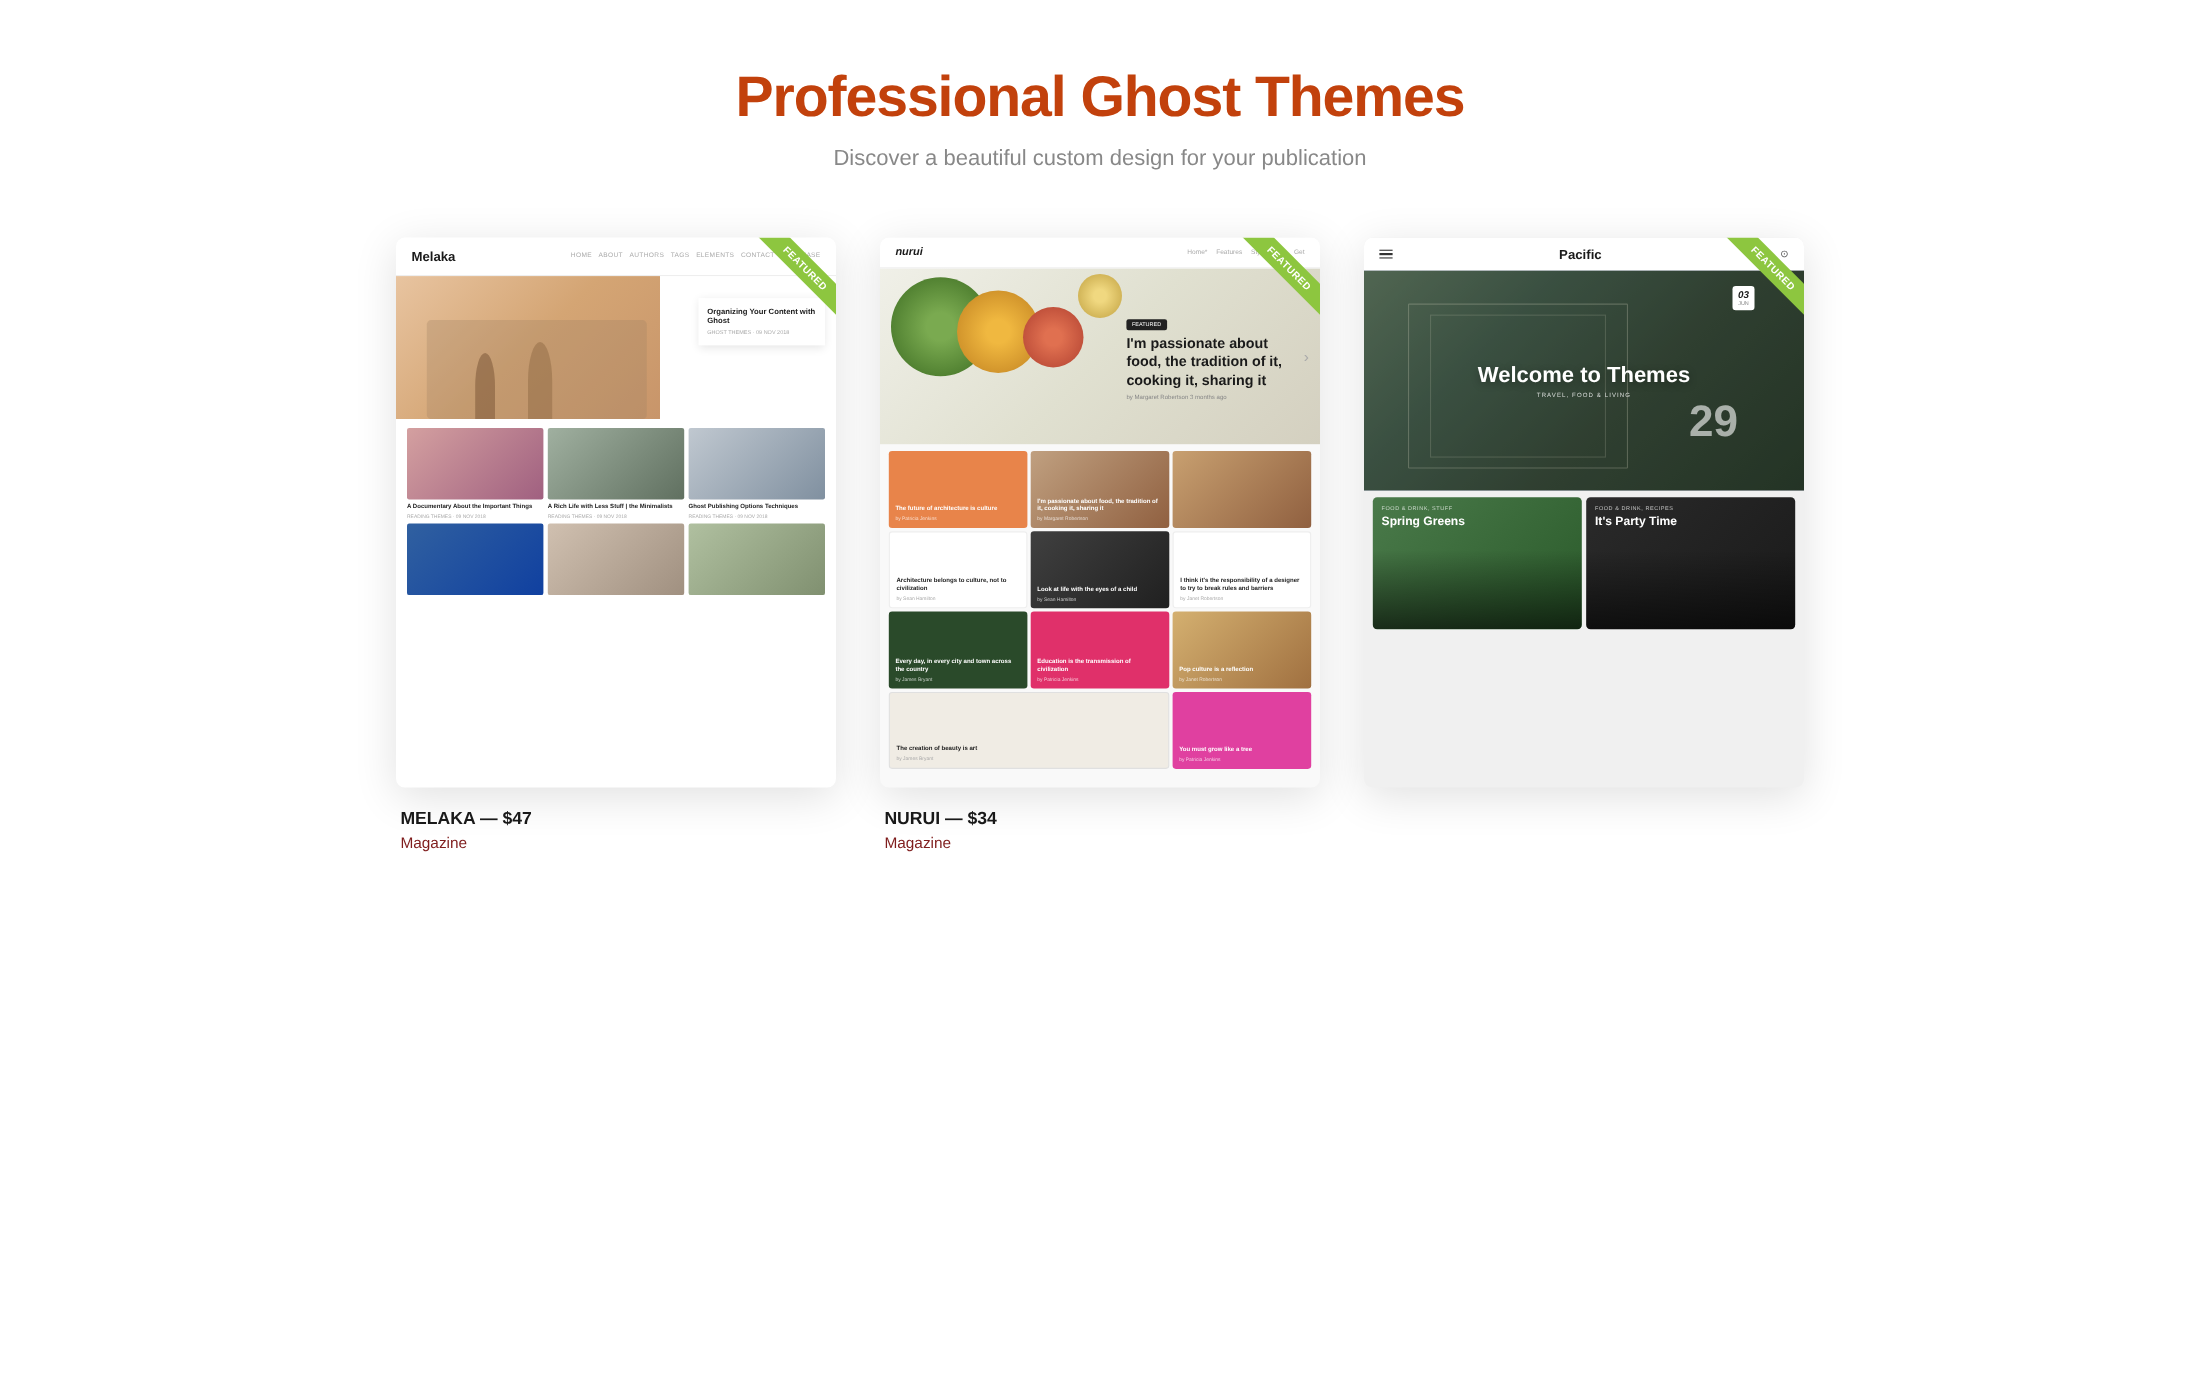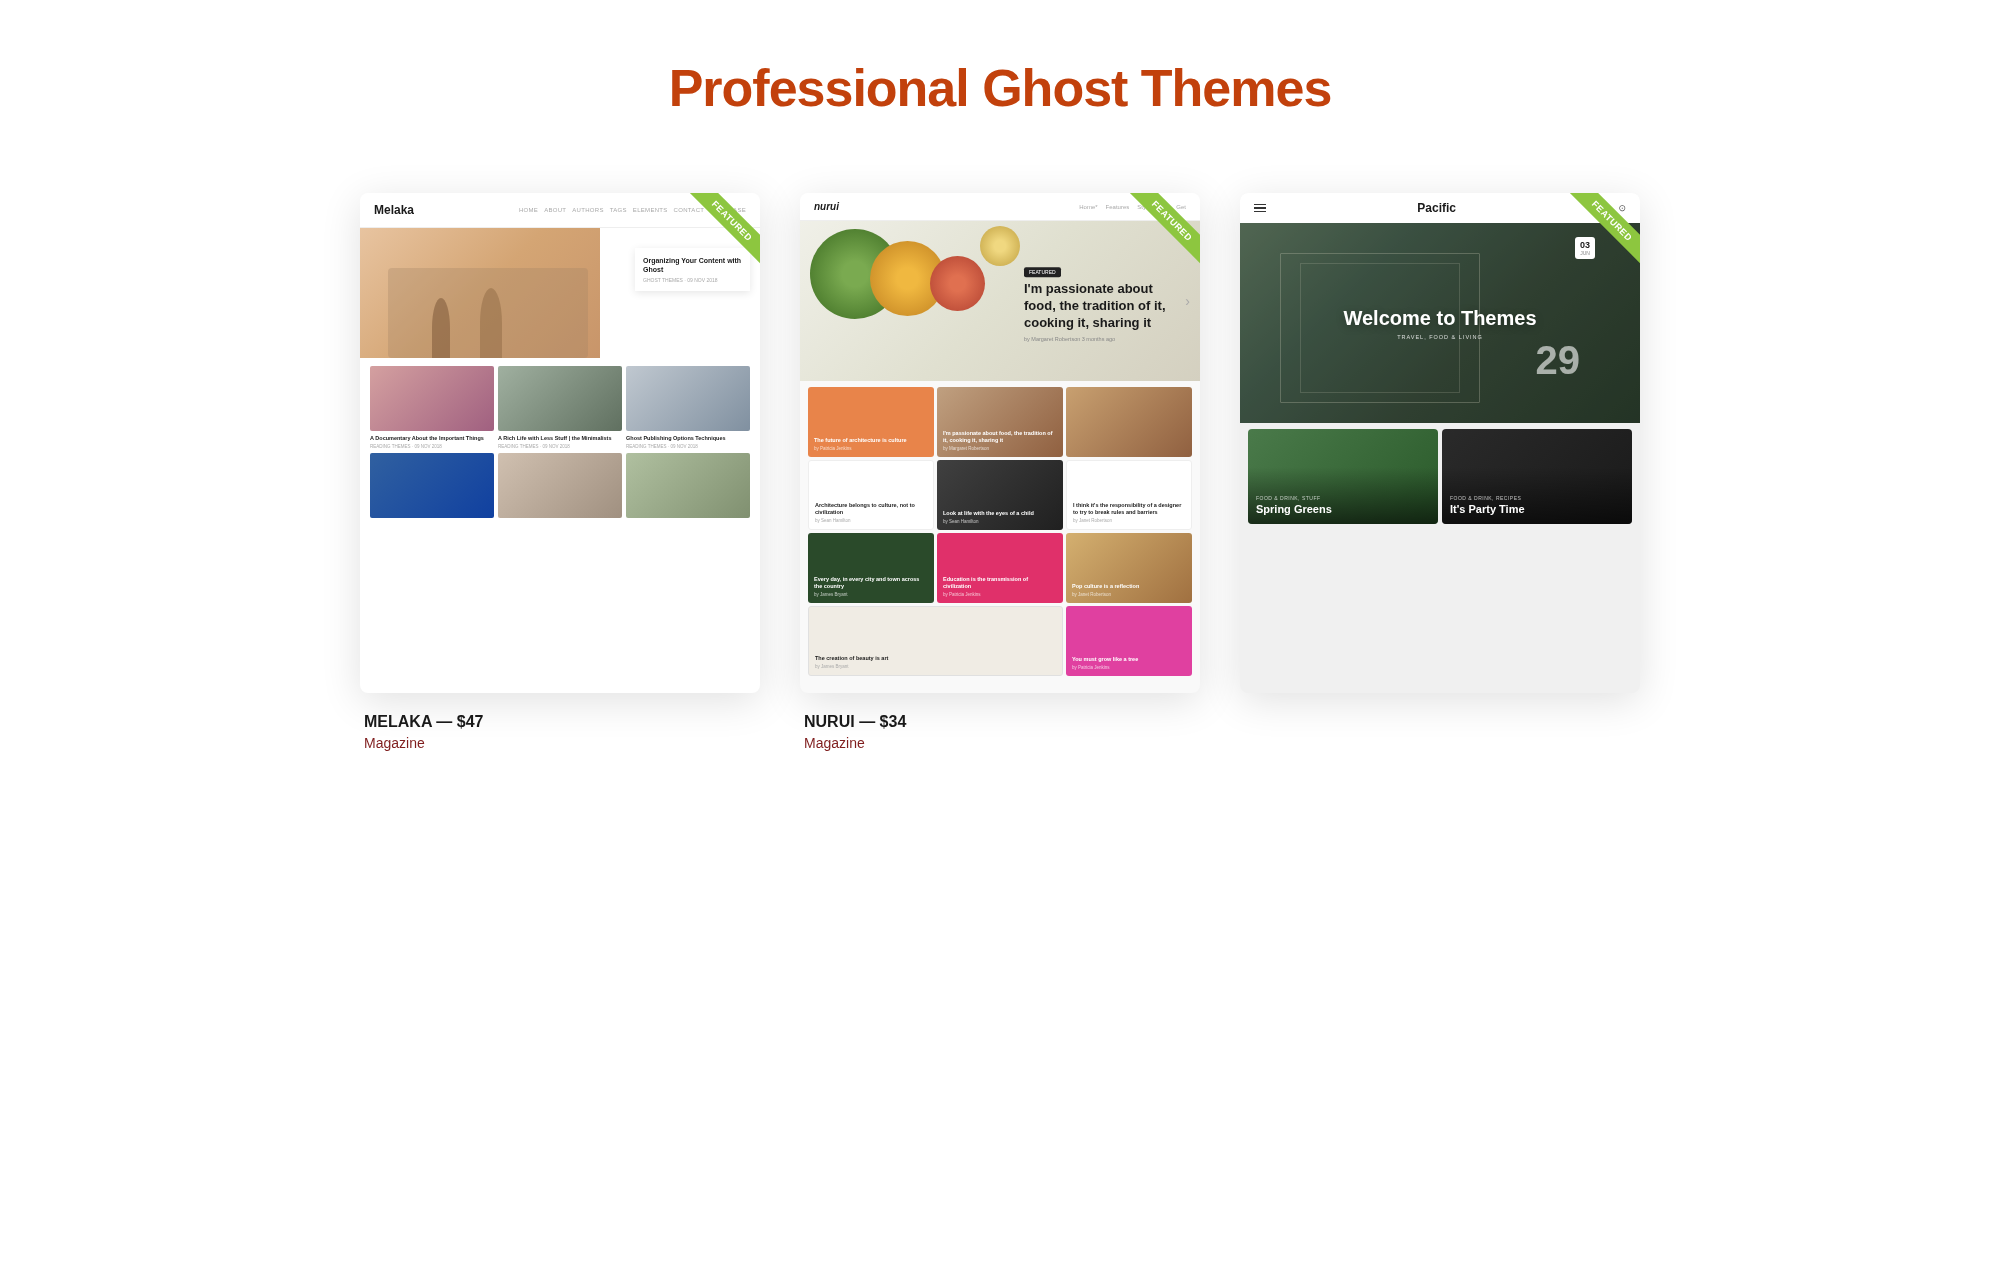--- a/index.html
+++ b/index.html
@@ -338,20 +338,21 @@
       background: #fff;
       border-radius: 3px;
       padding: 3px 5px;
       text-align: center;
     }
     .pacific-date-num {
       font-size: 9px;
       font-weight: 700;
       color: #1a1a1a;
       display: block;
+      font-style: italic;
     }
     .pacific-date-mon {
       font-size: 5px;
       color: #888;
       text-transform: uppercase;
       display: block;
     }
     .pacific-hero-title {
       position: absolute;
       left: 50%;
@@ -374,25 +375,24 @@
       margin-top: 4px;
     }
     .pacific-grid {
       display: grid;
       grid-template-columns: 1fr 1fr;
       gap: 4px;
       padding: 6px 8px;
     }
     .pacific-grid-item {
       position: relative;
-      height: 95px;
+      height: 120px;
       border-radius: 4px;
       overflow: hidden;
       display: flex;
-      align-items: flex-end;
     }
     .pacific-grid-img-1 {
       background: linear-gradient(135deg, #4a7a4a 0%, #2a5a2a 100%);
     }
     .pacific-grid-img-2 {
       background: linear-gradient(135deg, #2a2a2a 0%, #1a1a1a 100%);
     }
     .pacific-grid-overlay {
       position: absolute;
       inset: 0;
@@ -441,20 +441,21 @@
       transform: rotate(45deg);
       transform-origin: center;
       text-transform: uppercase;
     }
   </style>
 </head>
 <body>
 
 <header class="page-header">
   <h1 class="page-title">Professional Ghost Themes</h1>
+  <p class="page-subtitle">Discover a beautiful custom design for your publication</p>
 </header>
 
 <div class="themes-grid">
 
   <div class="theme-card">
     <div class="theme-preview melaka-preview">
 
       <div class="ribbon-container">
         <div class="ribbon">Featured</div>
       </div>

